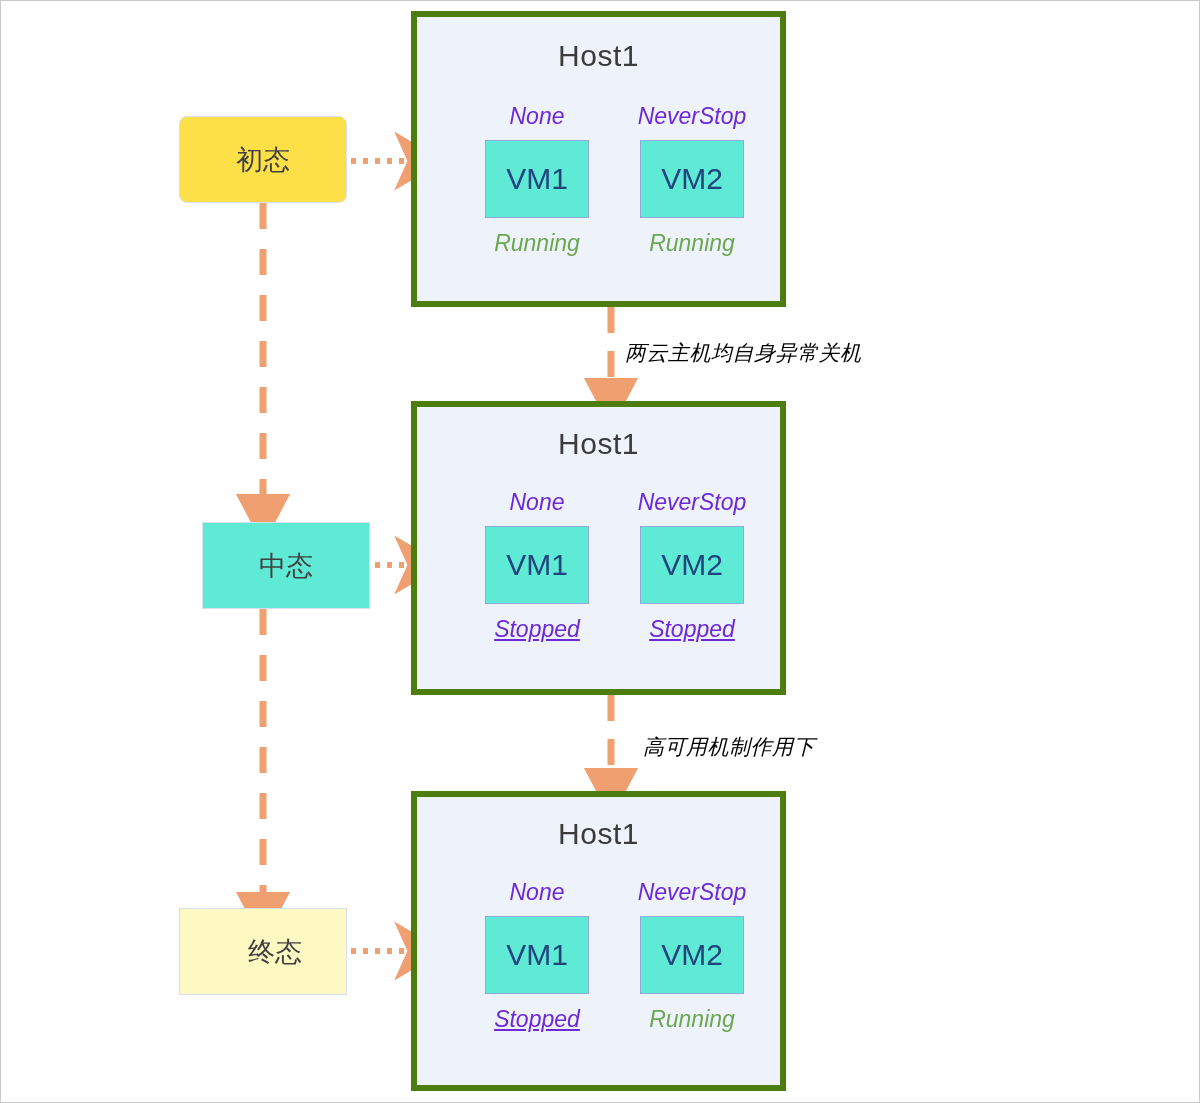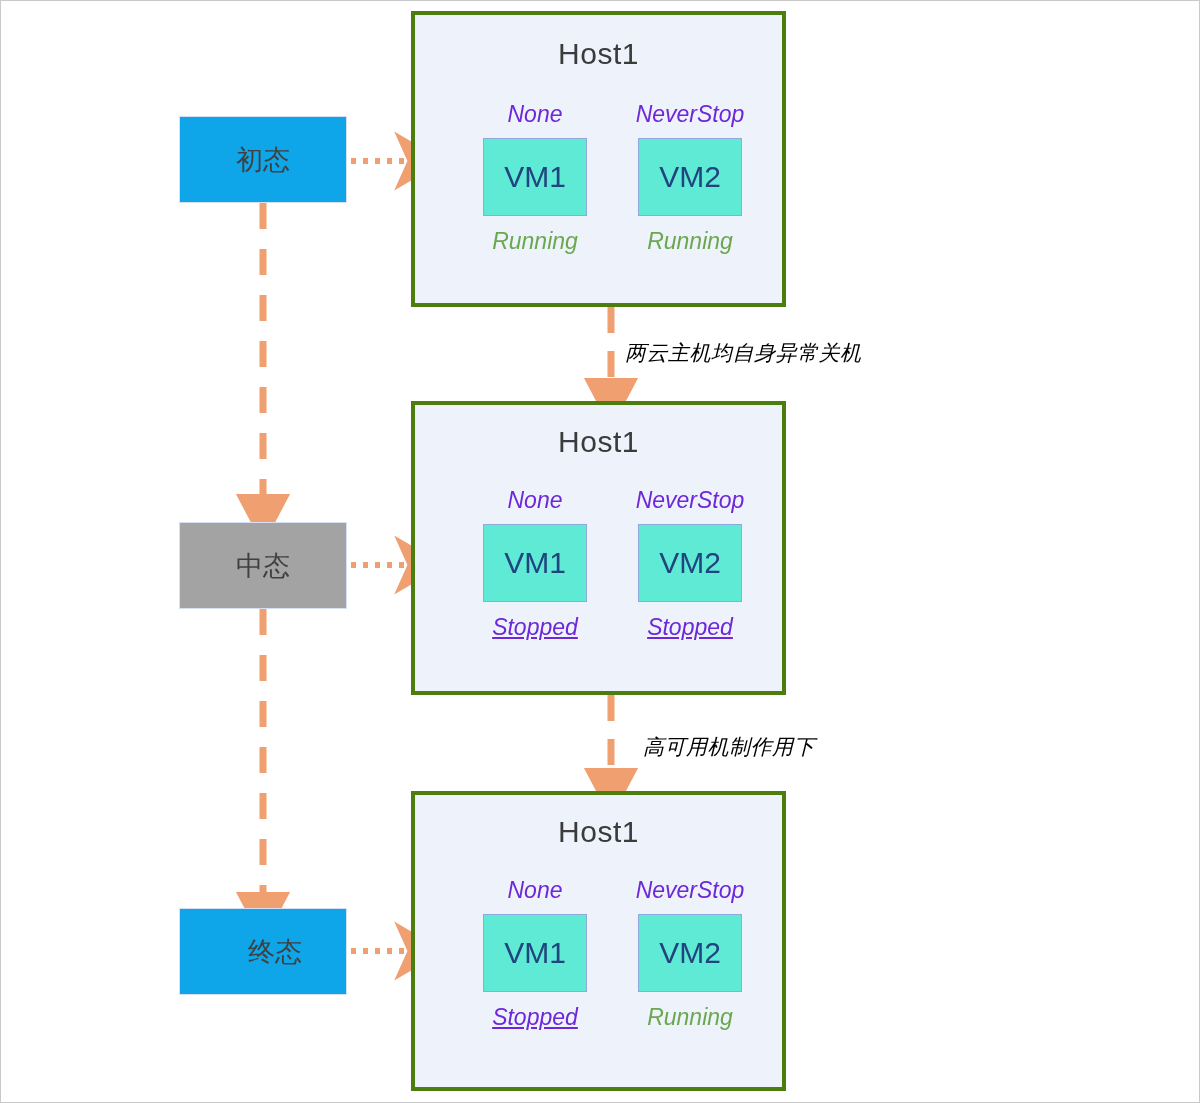--- a/index.html
+++ b/index.html
@@ -27,21 +27,21 @@
     top: 0;
     width: 1200px;
     height: 1103px;
     pointer-events: none;
   }
 
   
   .host-panel {
     position: absolute;
     background: #eef2fb;
-    border: 4px solid #4d7c0f;
+    border: 6px solid #4d7c0f;
     box-sizing: border-box;
   }
   .host-title {
     position: absolute;
     left: 0;
     right: 0;
     text-align: center;
     font-size: 30px;
     color: #3b3b3b;
     letter-spacing: 0.5px;
@@ -87,23 +87,23 @@
   .state-box {
     position: absolute;
     box-sizing: border-box;
     border: 1px solid #d6e0f2;
     display: flex;
     align-items: center;
     justify-content: center;
     font-size: 27px;
     color: #404040;
   }
-  .state-initial { background: #0ea5e9; }
-  .state-middle  { background: #a3a3a3; }
-  .state-final   { background: #0ea5e9; padding-left: 24px; }
+  .state-initial { background: #fde047; border-radius: 8px; }
+  .state-middle  { background: #5eead4; margin-left: 23px; }
+  .state-final   { background: #fef9c3; padding-left: 24px; }
 
   
   .edge-label {
     position: absolute;
     font-size: 21px;
     font-style: italic;
     color: #000000;
     white-space: nowrap;
     letter-spacing: 0.5px;
   }

